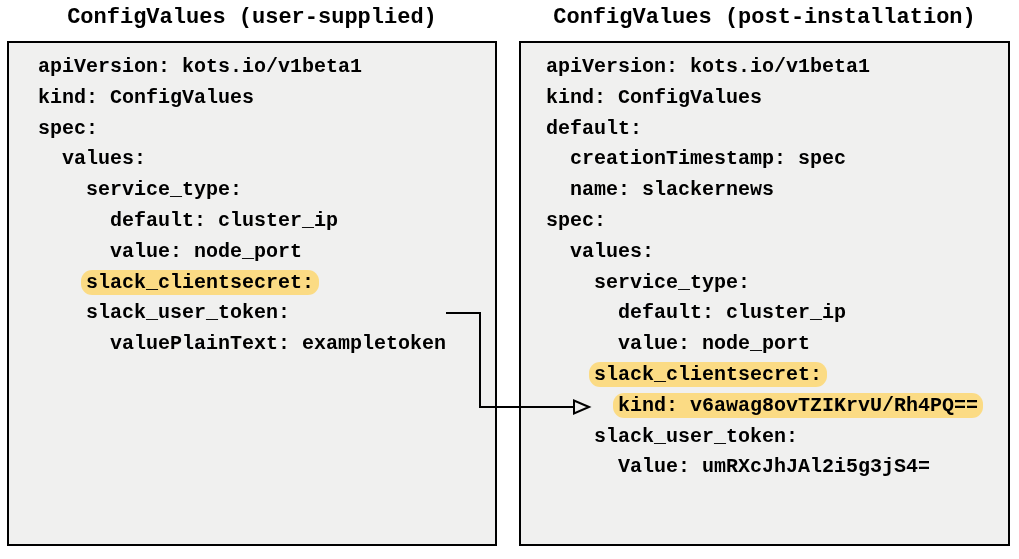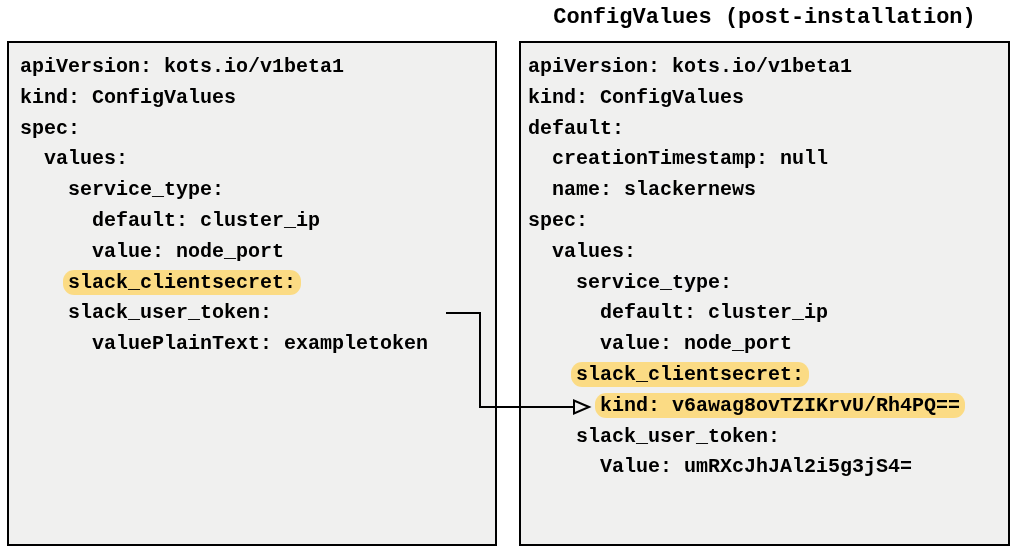--- a/index.html
+++ b/index.html
@@ -38,20 +38,21 @@
     padding-top: 9px;
     overflow: hidden;
   }
   .code-panel.left  { left: 7px;   width: 490px; padding-left: 11px; }
   .code-panel.right { left: 519px; width: 491px; padding-left: 7px; }
   .code-line {
     line-height: 30.8px;
     font-size: 20px;
     font-weight: bold;
     white-space: nowrap;
+    margin-left: 18px;
   }
   .indent-0 { padding-left: 0; }
   .indent-1 { padding-left: 24px; }
   .indent-2 { padding-left: 48px; }
   .indent-3 { padding-left: 72px; }
   .code-text { padding: 1px 0; }
   .code-text.hl {
     background: var(--hl, #fbdb84);
     padding: 1px 5px;
     margin-left: -5px;
@@ -64,41 +65,42 @@
     width: 1019px;
     height: 559px;
     pointer-events: none;
   }
 </style>
 </head>
 <body>
 
 <div class="canvas">
 
+  <div class="panel-title left">ConfigValues (user-supplied)</div>
 
   <div class="panel-title right">ConfigValues (post-installation)</div>
 
   <div class="code-panel left" id="left-panel">
       <div class="code-line indent-0"><span class="code-text">apiVersion: kots.io/v1beta1</span></div>
       <div class="code-line indent-0"><span class="code-text">kind: ConfigValues</span></div>
       <div class="code-line indent-0"><span class="code-text">spec:</span></div>
       <div class="code-line indent-1"><span class="code-text">values:</span></div>
       <div class="code-line indent-2"><span class="code-text">service_type:</span></div>
       <div class="code-line indent-3"><span class="code-text">default: cluster_ip</span></div>
       <div class="code-line indent-3"><span class="code-text">value: node_port</span></div>
       <div class="code-line indent-2"><span class="code-text hl">slack_clientsecret:</span></div>
       <div class="code-line indent-2"><span class="code-text">slack_user_token:</span></div>
       <div class="code-line indent-3"><span class="code-text">valuePlainText: exampletoken</span></div>
     </div>
 
   <div class="code-panel right" id="right-panel">
       <div class="code-line indent-0"><span class="code-text">apiVersion: kots.io/v1beta1</span></div>
       <div class="code-line indent-0"><span class="code-text">kind: ConfigValues</span></div>
       <div class="code-line indent-0"><span class="code-text">default:</span></div>
-      <div class="code-line indent-1"><span class="code-text">creationTimestamp: null</span></div>
+      <div class="code-line indent-1"><span class="code-text">creationTimestamp: spec</span></div>
       <div class="code-line indent-1"><span class="code-text">name: slackernews</span></div>
       <div class="code-line indent-0"><span class="code-text">spec:</span></div>
       <div class="code-line indent-1"><span class="code-text">values:</span></div>
       <div class="code-line indent-2"><span class="code-text">service_type:</span></div>
       <div class="code-line indent-3"><span class="code-text">default: cluster_ip</span></div>
       <div class="code-line indent-3"><span class="code-text">value: node_port</span></div>
       <div class="code-line indent-2"><span class="code-text hl">slack_clientsecret:</span></div>
       <div class="code-line indent-3"><span class="code-text hl">kind: v6awag8ovTZIKrvU/Rh4PQ==</span></div>
       <div class="code-line indent-2"><span class="code-text">slack_user_token:</span></div>
       <div class="code-line indent-3"><span class="code-text">Value: umRXcJhJAl2i5g3jS4=</span></div>

